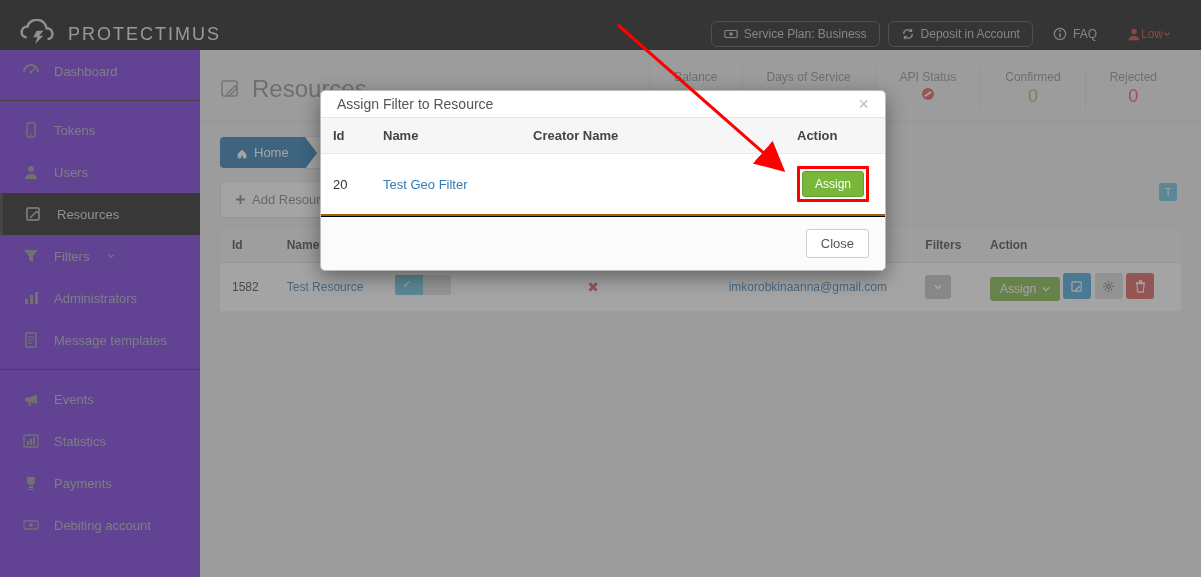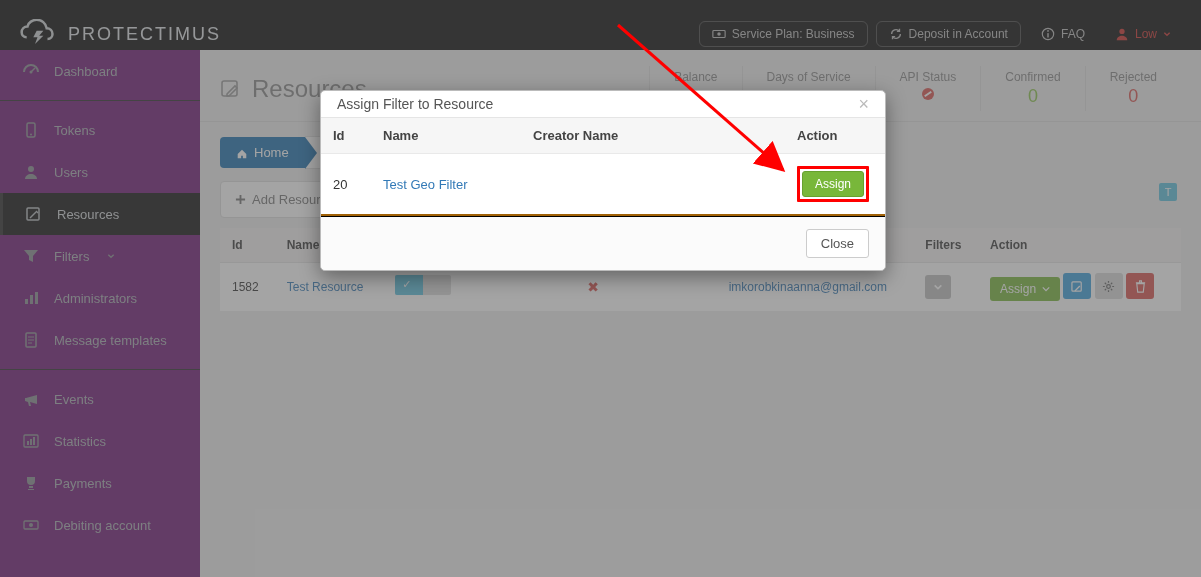--- a/index.html
+++ b/index.html
@@ -6,25 +6,25 @@
   body { font-family: "Helvetica Neue", Arial, sans-serif; font-size: 13px; background: #eee; color: #333; width: 1201px; height: 577px; overflow: hidden; position: relative; }
 
   
   .topbar { background: #0b0b0b; height: 68px; display: flex; align-items: center; padding: 0 20px; position: relative; z-index: 1; }
   .logo { color: #fff; display: flex; align-items: center; gap: 8px; }
   .logo-svg { width: 40px; height: 30px; }
   .logo-text { font-size: 18px; font-weight: 400; letter-spacing: 2px; color: #dfe3e6; }
   .topbar-menu { margin-left: auto; display: flex; align-items: center; gap: 8px; }
   .tb-btn { border: 1px solid #444; background: transparent; color: #bbb; padding: 5px 12px; border-radius: 6px; font-size: 12px; display: flex; align-items: center; gap: 6px; cursor: pointer; }
   .tb-btn.noborder { border: none; }
-  .tb-user { color: #c9302c; display: flex; align-items: center; gap: 6px; padding: 5px 10px; cursor: pointer; font-size: 12px; }
+  .tb-user { color: #c9302c; display: flex; align-items: center; gap: 0; padding: 5px 10px; cursor: pointer; font-size: 12px; }
   .ico { width: 14px; height: 14px; display: inline-block; }
 
   
-  .sidebar { position: absolute; top: 50px; left: 0; bottom: 0; width: 200px; background: #701a75; color: #aaa; z-index: 1; }
+  .sidebar { position: absolute; top: 50px; left: 0; bottom: 0; width: 200px; background: #6d28d9; color: #aaa; z-index: 1; }
   .side-sep { height: 1px; background: #2a2a2a; margin: 8px 0; }
   .side-item { display: flex; align-items: center; gap: 14px; padding: 12px 22px; color: #a8aeb3; cursor: pointer; font-size: 13px; }
   .side-item.active { background: #101010; border-left: 3px solid #2b2b2b; color: #d0d4d7; }
   .side-icon { width: 18px; height: 18px; flex: 0 0 18px; display: flex; align-items: center; justify-content: center; }
 
   
   .main { position: absolute; top: 50px; left: 200px; right: 0; bottom: 0; background: #eeeeee; overflow: hidden; z-index: 1; }
   .page-head { display: flex; align-items: center; padding: 16px 20px 10px 20px; gap: 20px; border-bottom: 1px solid #ddd; }
   .page-title { display: flex; align-items: center; gap: 10px; color: #888; font-size: 24px; font-weight: 400; }
   .stats { margin-left: auto; display: flex; }

